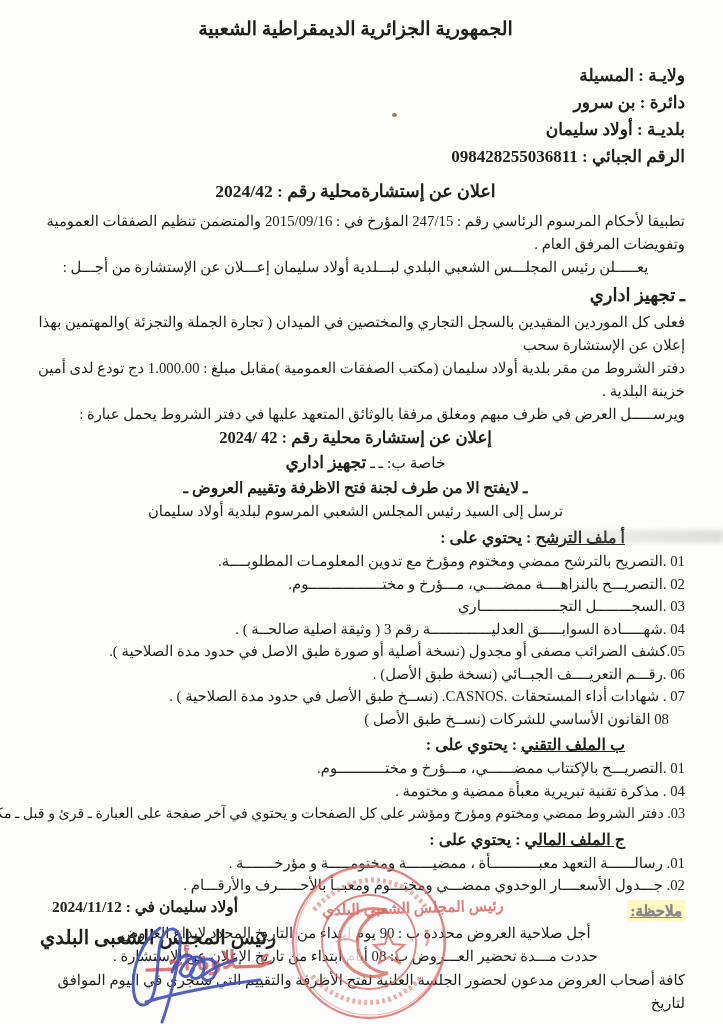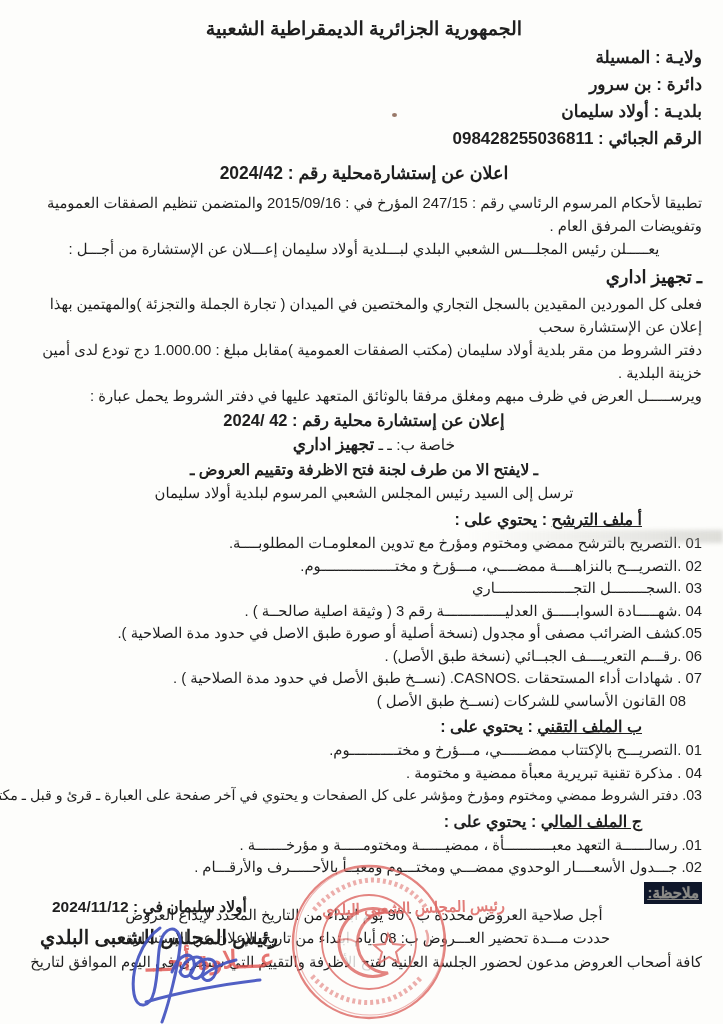--- a/index.html
+++ b/index.html
@@ -1,48 +1,48 @@
 <!DOCTYPE html>
 <html lang="ar" dir="rtl"><head>
 <meta charset="utf-8">
 <style>
   html,body{margin:0;padding:0;background:#ffffff;}
   .page{
     position:relative;
     width:723px;height:1024px;
     background:#fdfdfb;
-    font-family:Liberation Sans, sans-serif;
+    font-family:Liberation Serif, serif;
     color:#1f1f1f;
     direction:rtl;
     overflow:hidden;
     box-sizing:border-box;
-    padding:12px 21px 0 26px;
+    padding:12px 38px 0 26px;
   }
   .center{text-align:center;}
   .right{text-align:right;}
   .republic{font-size:19px;font-weight:700;line-height:26px;margin-top:4px;letter-spacing:0;}
-  .admin{margin-top:2px;font-size:17px;font-weight:700;}
+  .admin{margin-top:20px;font-size:17px;font-weight:700;}
   .admin div{line-height:27px;}
   .announce{font-size:17.5px;font-weight:700;line-height:26px;margin-top:8px;}
   .intro{font-size:14.8px;line-height:23px;margin-top:6px;}
   .object{font-size:18px;font-weight:700;line-height:28px;margin:2px 0;text-align:right;}
   .bodytxt{font-size:14.8px;line-height:23px;}
   .bodytxt .cont{padding-left:50px;}
   .refline{font-size:16.5px;font-weight:700;line-height:24px;}
   .special{font-size:15.5px;line-height:25px;}
   .special .obj{font-weight:700;font-size:17px;margin-left:20px;}
   .noopen{font-size:15.5px;font-weight:700;line-height:25px;}
   .sendline{font-size:14.8px;line-height:23px;}
   .sec-head{font-size:16px;font-weight:700;line-height:25px;margin-right:60px;margin-top:2px;}
   .sec-head .u{text-decoration:underline;}
   .item{font-size:14.8px;line-height:22.5px;}
   .indent8{padding-right:16px;}
   .nowrap{white-space:nowrap;font-size:14.2px;margin-left:-22px;}
   .note-label{display:inline-block;font-size:15px;font-weight:700;color:#8a8a86;
-    text-decoration:underline;background:#0f172a;padding:0 3px;line-height:22px;
+    text-decoration:underline;background:#fef9c3;padding:0 3px;line-height:22px;
     letter-spacing:1px;text-shadow:0 0 1px #777;}
   .note-line{font-size:14.8px;line-height:23.5px;}
   .abs{position:absolute;}
   .place-date{left:52px;top:898px;font-size:15.5px;font-weight:700;}
   .signer{left:40px;top:926px;font-size:19.5px;font-weight:600;}
   .stamp-wrap{left:276px;top:860px;width:190px;height:164px;z-index:2;}
   .stamp-title{left:322px;top:899px;color:#dd6662;font-size:15px;font-weight:700;
     white-space:nowrap;opacity:.85;transform:rotate(-1.5deg);z-index:3;}
   .stamp-name{left:146px;top:946px;color:#e0524e;font-size:25px;font-weight:700;
     white-space:nowrap;opacity:.8;transform:rotate(-2deg);z-index:2;letter-spacing:1px;}

